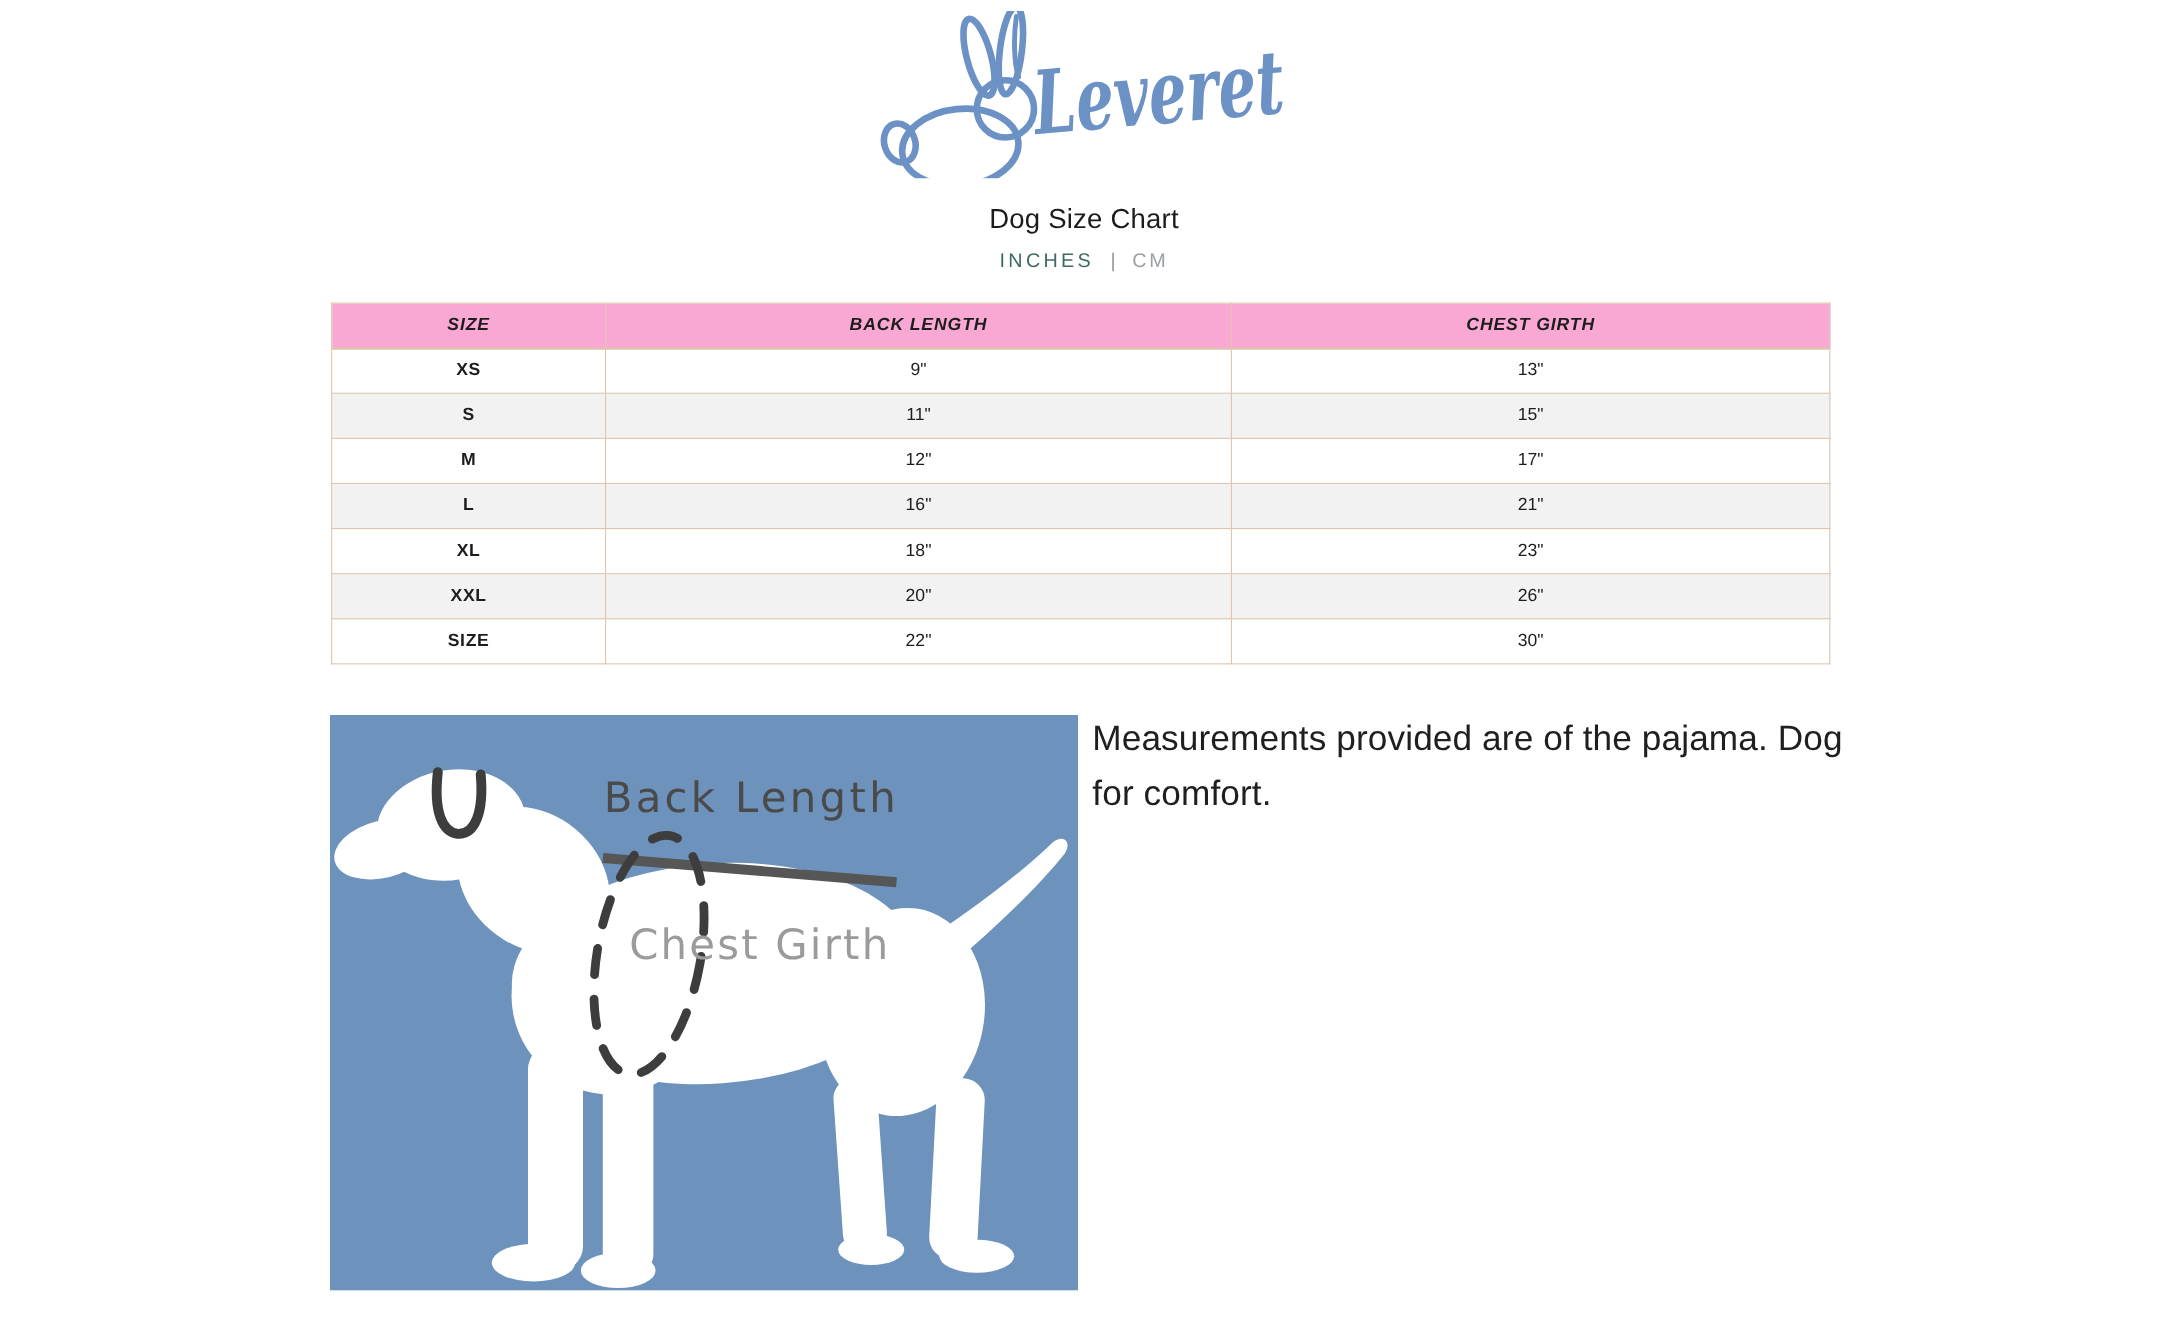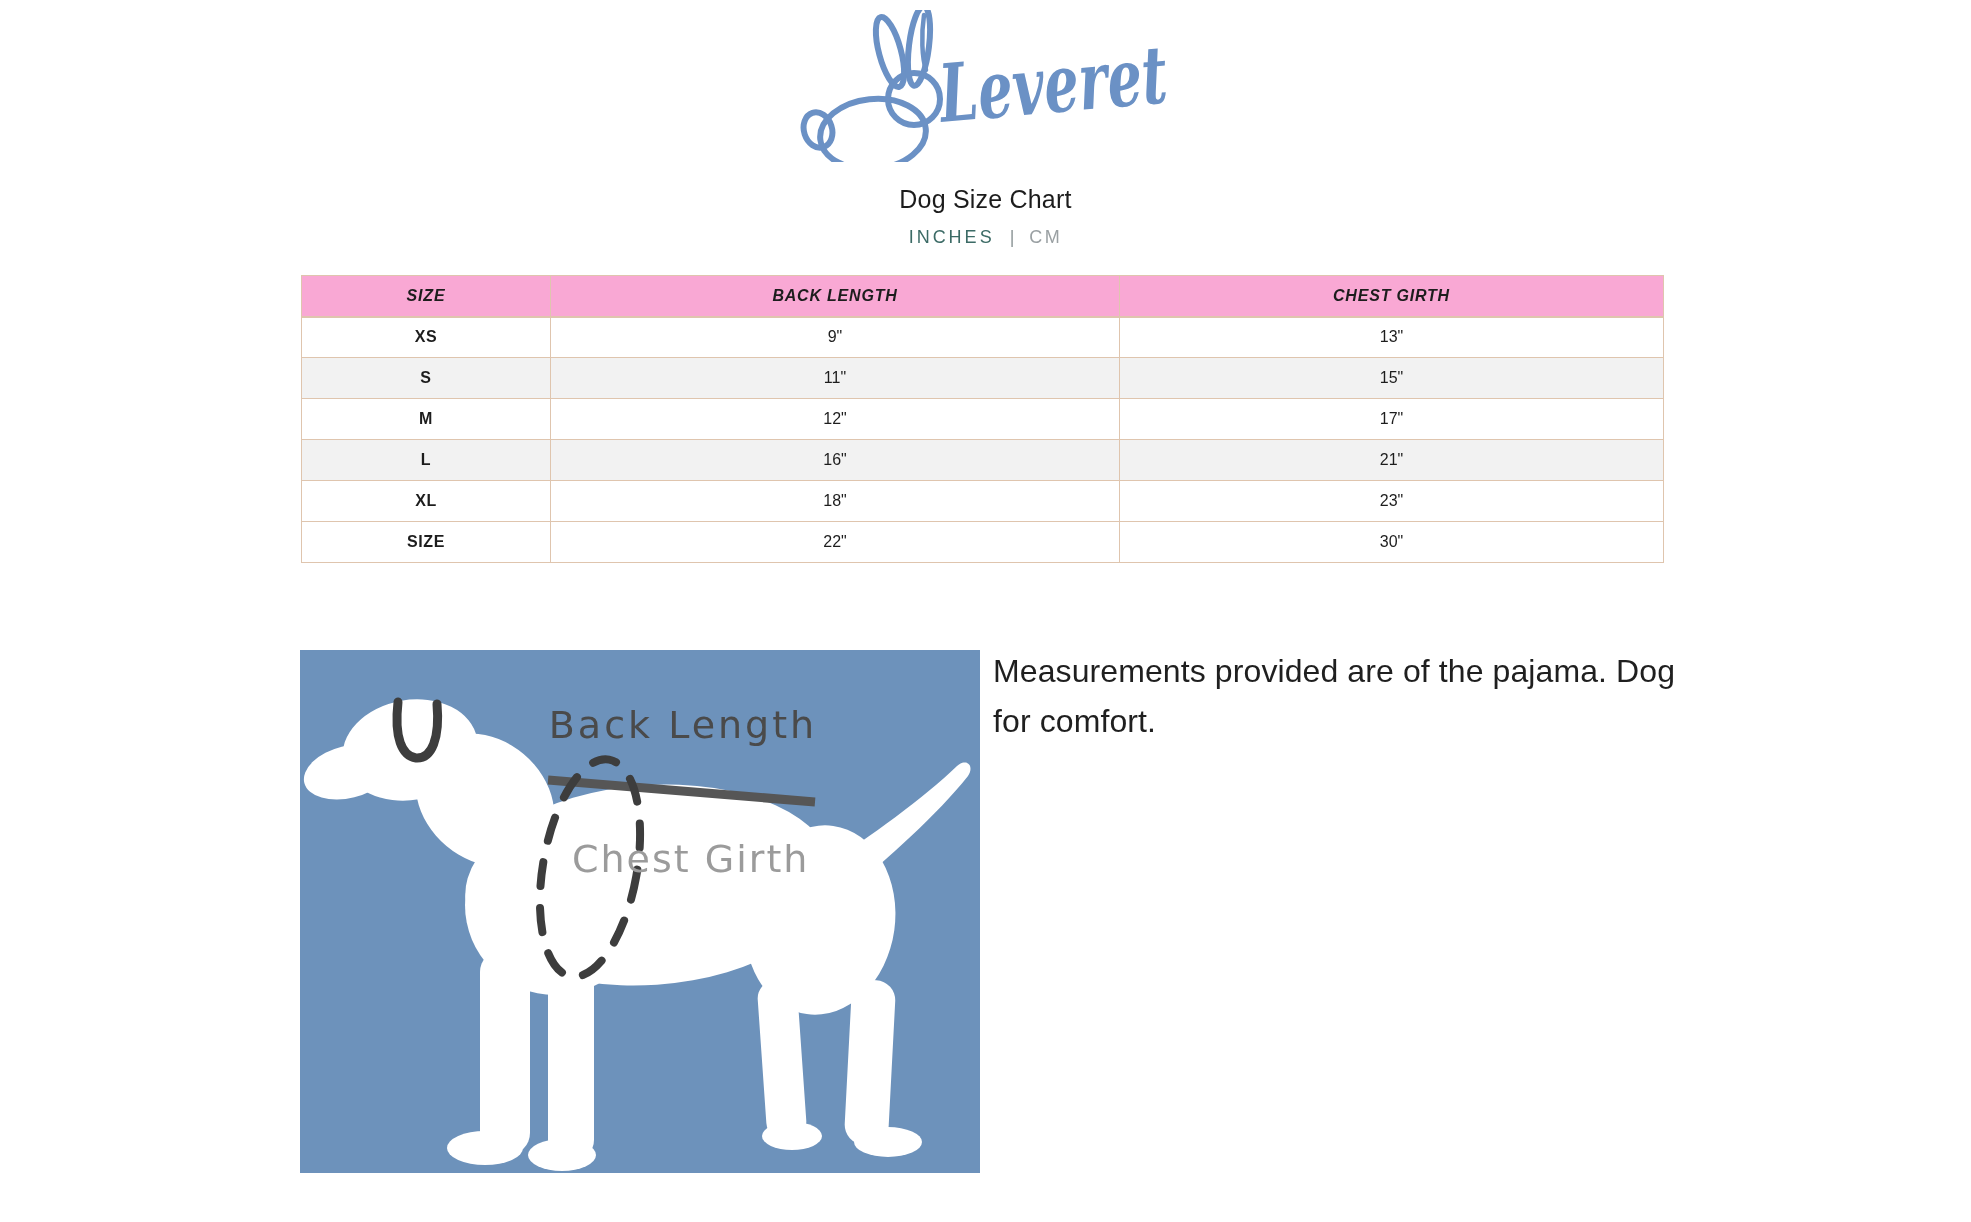--- a/index.html
+++ b/index.html
@@ -161,20 +161,25 @@
       <tr class="stripe">
         <td class="size-cell">L</td>
         <td>16"</td>
         <td>21"</td>
       </tr>
       <tr>
         <td class="size-cell">XL</td>
         <td>18"</td>
         <td>23"</td>
       </tr>
+      <tr class="stripe">
+        <td class="size-cell">XXL</td>
+        <td>20"</td>
+        <td>26"</td>
+      </tr>
       <tr>
         <td class="size-cell">SIZE</td>
         <td>22"</td>
         <td>30"</td>
       </tr>
     </tbody>
   </table>
 
   <div class="diagram">
     <svg viewBox="0 0 680 523">

